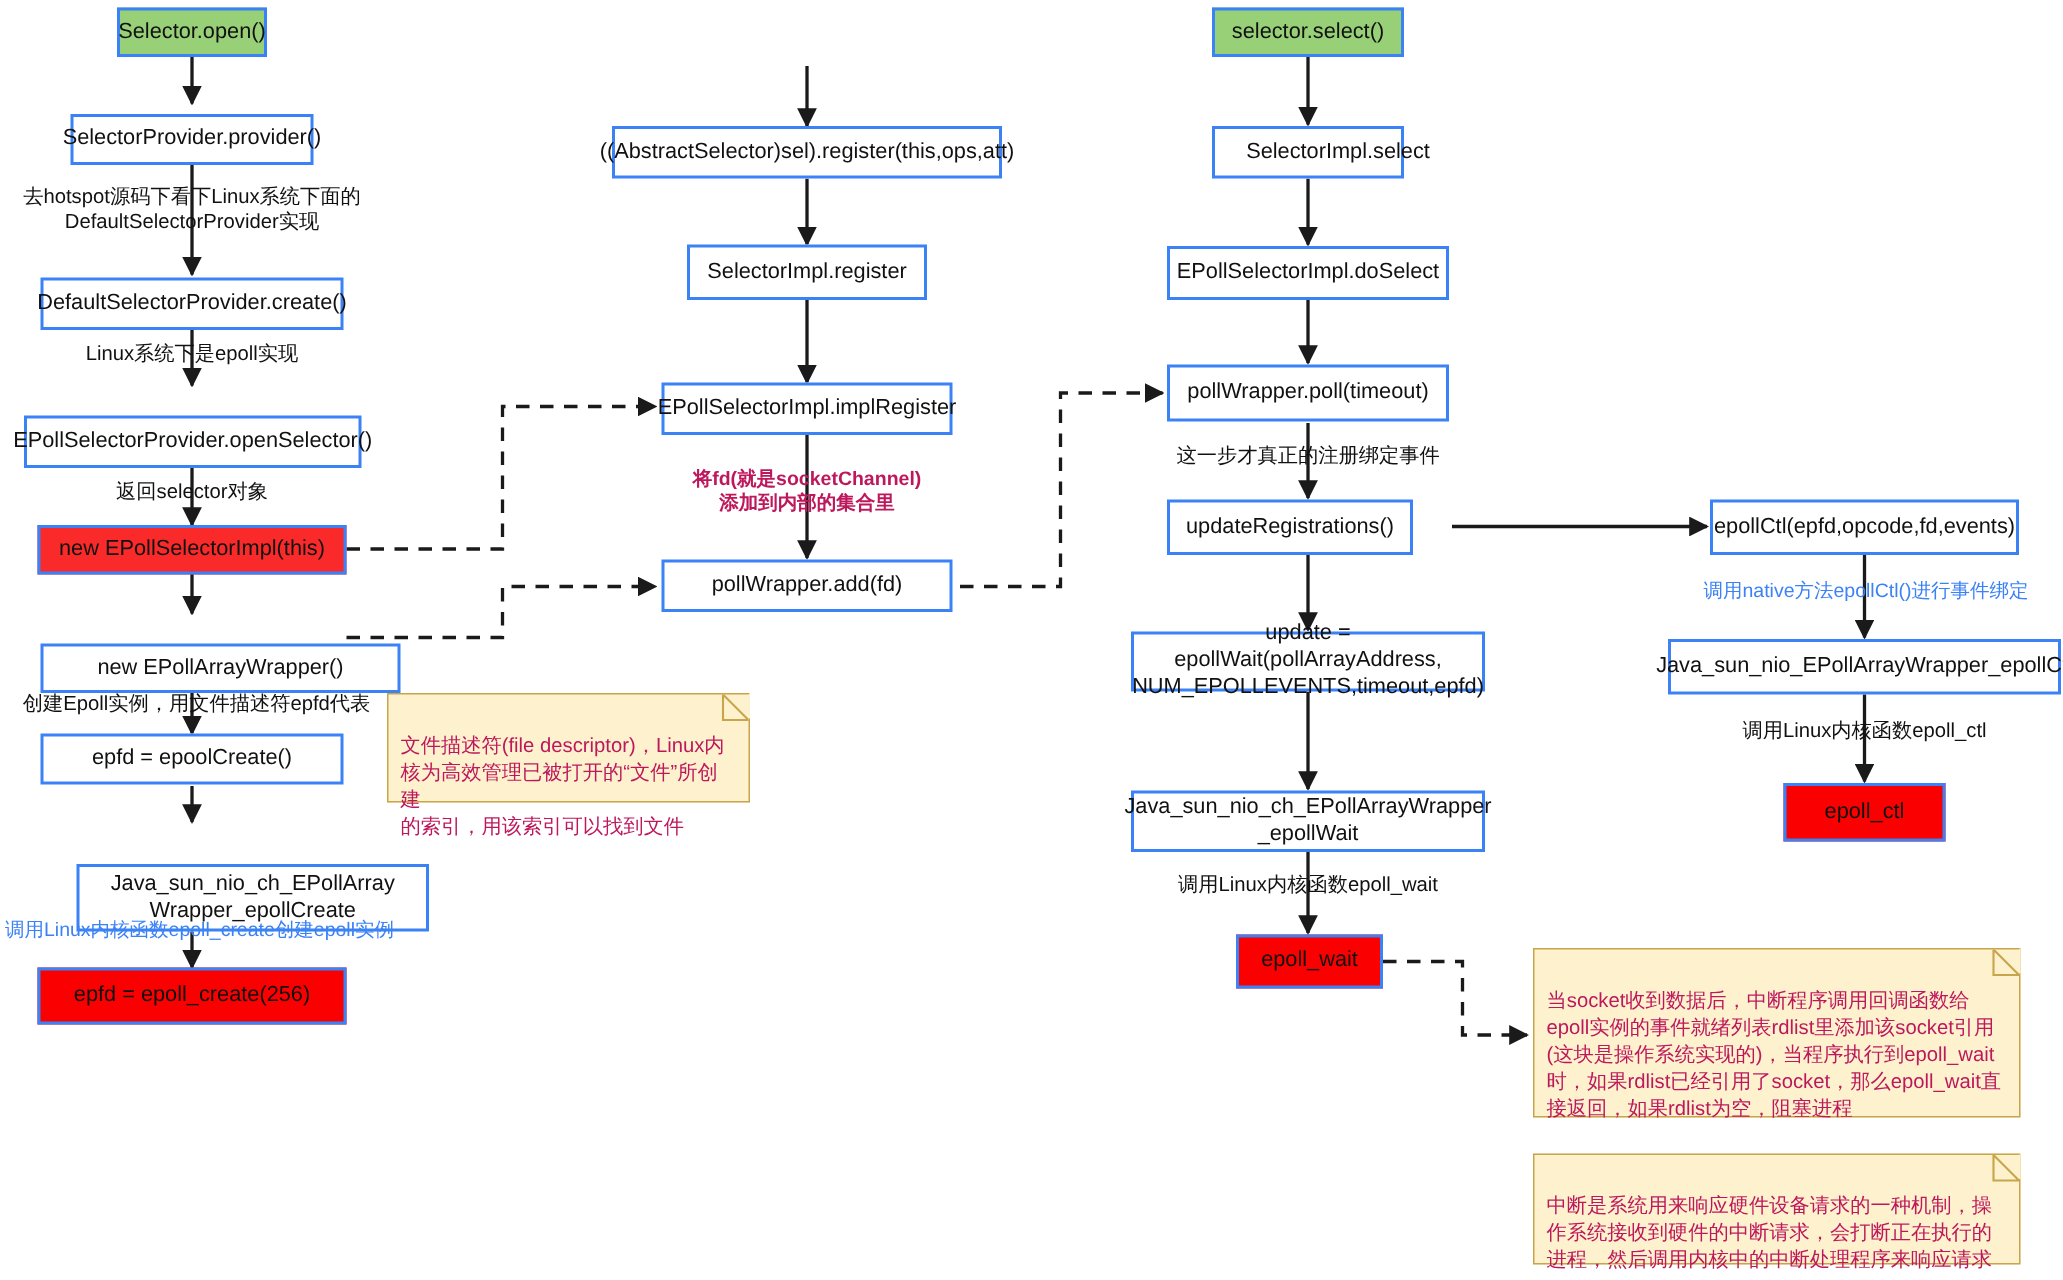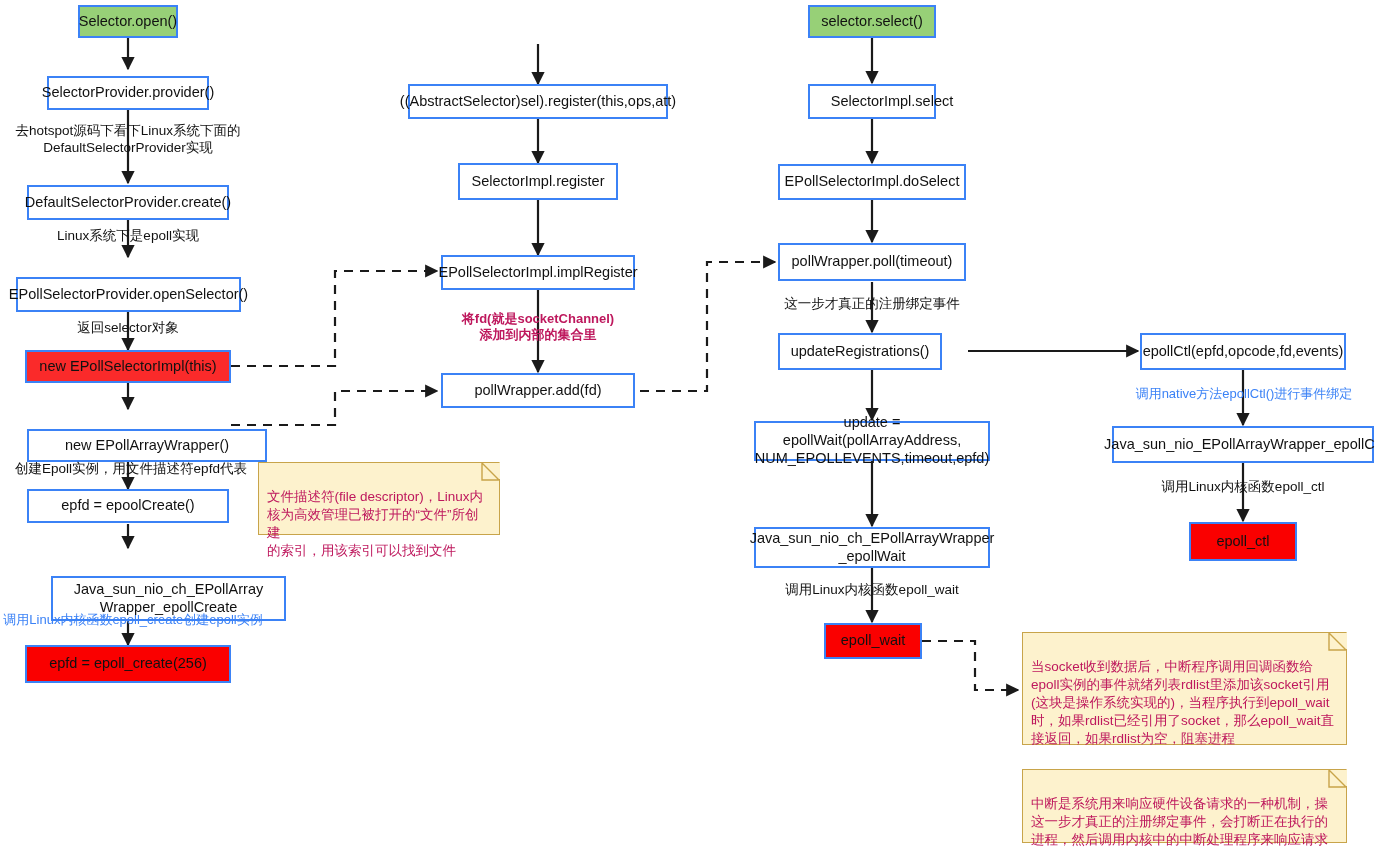--- a/index.html
+++ b/index.html
@@ -240,21 +240,21 @@
 时，如果rdlist已经引用了socket，那么epoll_wait直
 接返回，如果rdlist为空，阻塞进程</span>
     <span class="dogear"></span>
     <svg class="dogear-line" viewBox="0 0 24 24">
       <path d="M 7 0 L 24 17 L 7 17 Z" fill="#fdf2cd" stroke="#c8a44a" stroke-width="1.4"></path>
     </svg>
   </div>
 
   <div class="note" style="left:1022px; top:769px; width:325px; height:74px;">
     <span>中断是系统用来响应硬件设备请求的一种机制，操
-这一步才真正的注册绑定事件，会打断正在执行的
+作系统接收到硬件的中断请求，会打断正在执行的
 进程，然后调用内核中的中断处理程序来响应请求</span>
     <span class="dogear"></span>
     <svg class="dogear-line" viewBox="0 0 24 24">
       <path d="M 7 0 L 24 17 L 7 17 Z" fill="#fdf2cd" stroke="#c8a44a" stroke-width="1.4"></path>
     </svg>
   </div>
 
 </div>
 
 </body></html>

